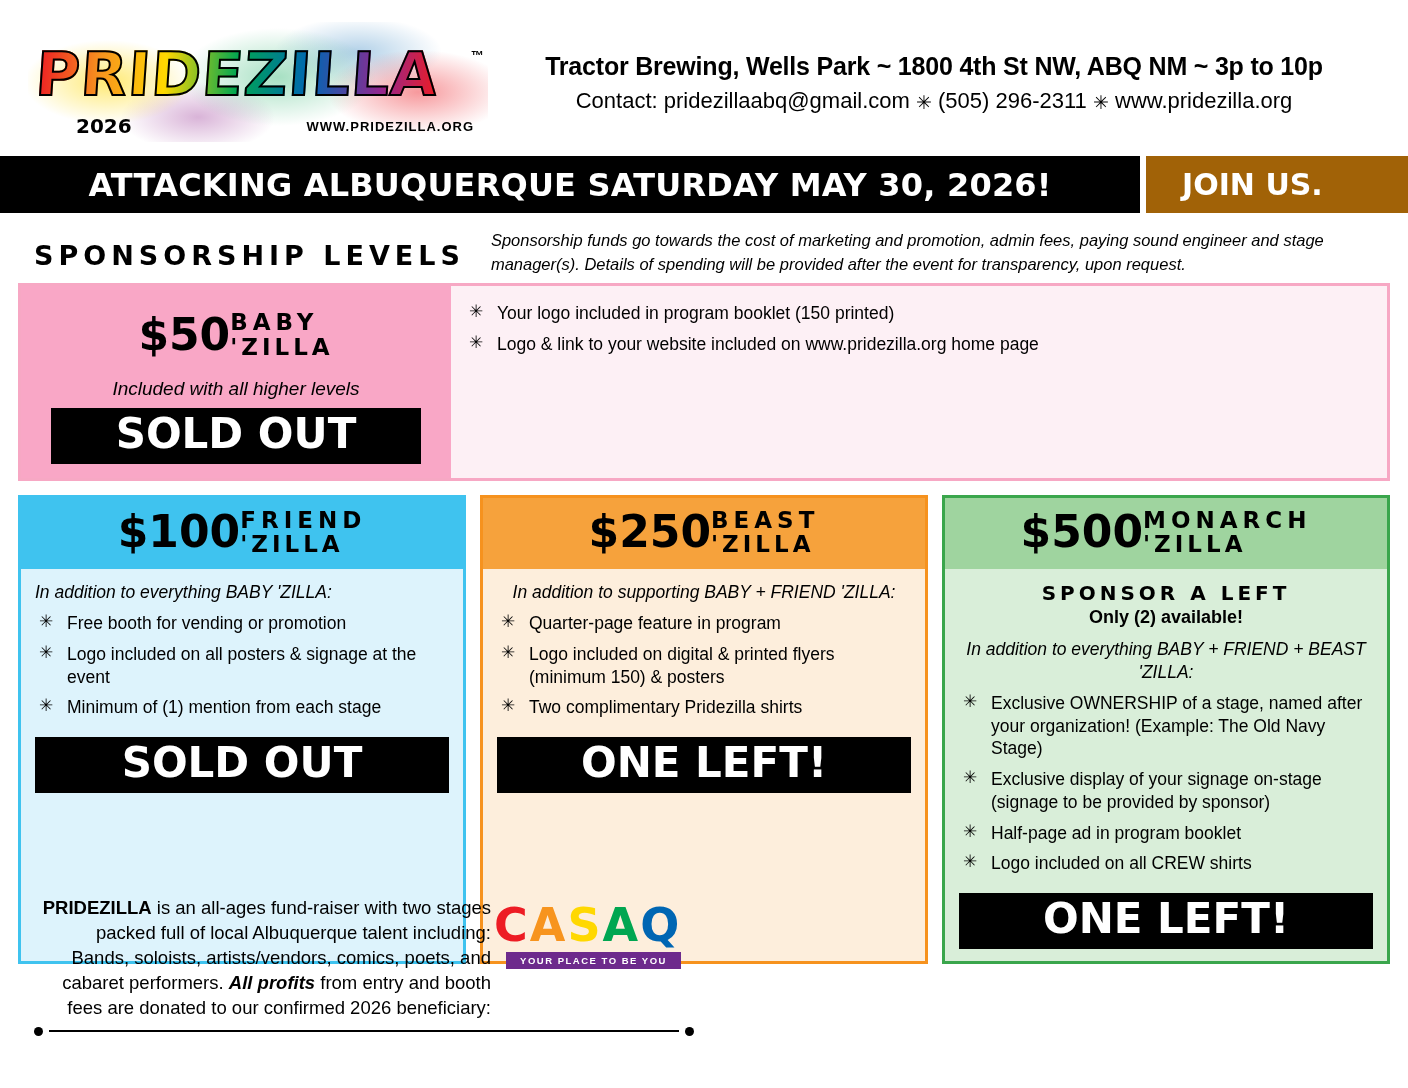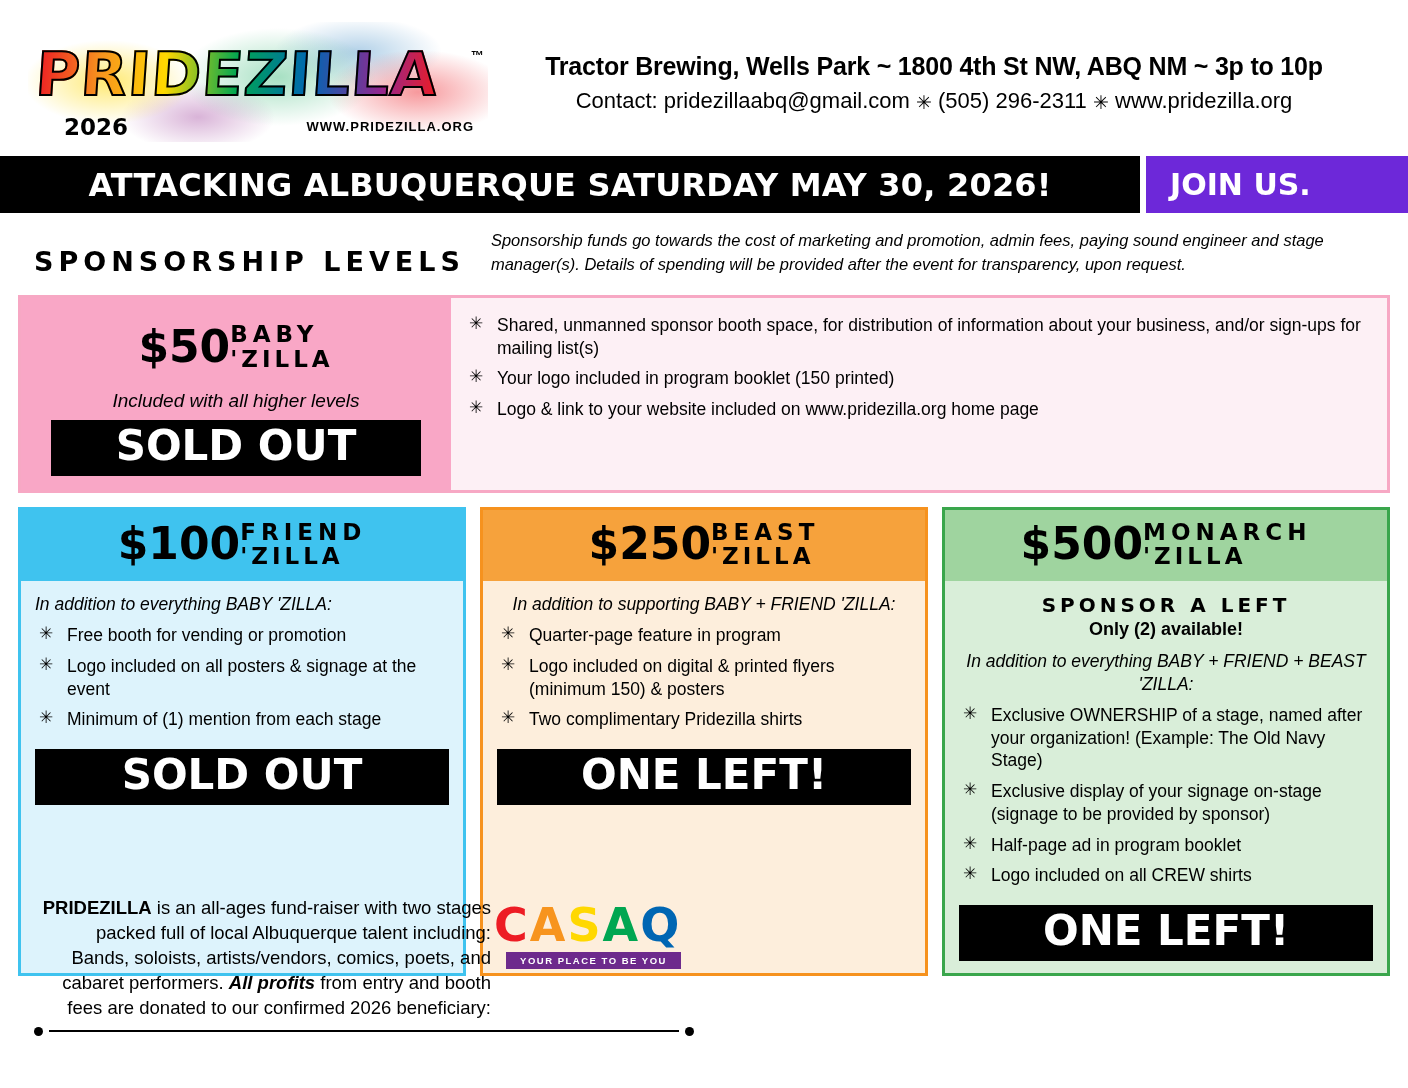--- a/index.html
+++ b/index.html
@@ -40,22 +40,22 @@
     background-clip:text;
     color:transparent;
     -webkit-text-stroke:2px #000;
     transform:skewX(-4deg);
   }
   .logo-tm {
     position:absolute; right:4px; top:26px;
     font-size:13px; font-weight:bold; color:#000;
   }
   .logo-year {
-    position:absolute; left:36px; top:92px;
-    font-size:23px; font-weight:bold; color:#000;
+    position:absolute; left:48px; top:92px;
+    font-size:20px; font-weight:bold; color:#000;
     font-family:"DejaVu Sans", sans-serif;
   }
   .logo-url {
     position:absolute; right:14px; bottom:8px;
     font-size:13px; font-weight:bold; letter-spacing:1px; color:#000;
   }
   .logo-splash {
     position:absolute; left:0; top:0; width:460px; height:120px;
     background:
       radial-gradient(ellipse 120px 60px at 80px 60px, rgba(255,216,0,.55), transparent 70%),
@@ -83,32 +83,32 @@
     height:57px; display:flex; align-items:stretch; margin-top:4px;
   }
   .banner-main {
     background:#000; color:#fff;
     flex:1;
     display:flex; align-items:center; justify-content:center;
     font-size:32px; font-weight:bold; letter-spacing:0.2px;
     font-family:"DejaVu Sans", sans-serif;
   }
   .banner-join {
-    background:#6d28d9; color:#fff;
+    background:#a16207; color:#fff;
     width:268px;
-    display:flex; align-items:center; padding-left:24px;
+    display:flex; align-items:center; padding-left:36px;
     font-size:30px; font-weight:bold;
     font-family:"DejaVu Sans", sans-serif;
     border-left:6px solid #fff;
   }
 
   
   .levels-row {
-    display:flex; align-items:flex-end;
-    padding:14px 18px 18px 34px;
+    display:flex; align-items:center;
+    padding:14px 18px 6px 34px;
   }
   .levels-title {
     font-size:27px; font-weight:bold; letter-spacing:5px;
     white-space:nowrap; padding-top:8px;
     font-family:"DejaVu Sans", sans-serif;
   }
   .levels-note {
     flex:1; font-style:italic; font-size:16.5px; line-height:1.45;
     padding-left:26px; padding-top:2px;
   }
@@ -269,21 +269,20 @@
           <div class="tier">
             <div class="tier-1">BABY</div>
             <div class="tier-2">'ZILLA</div>
           </div>
         </div>
         <div class="baby-sub">Included with all higher levels</div>
         <div class="status baby-status">SOLD OUT</div>
       </div>
       <div class="baby-right">
         <ul class="feat">
-          <li>Shared, unmanned sponsor booth space, for distribution of information about your business, and/or sign-ups for mailing list(s)</li>
           <li>Your logo included in program booklet (150 printed)</li>
           <li>Logo &amp; link to your website included on www.pridezilla.org home page</li>
         </ul>
       </div>
     </div>
 
     <div class="three">
 
       <div class="col col-friend">
         <div class="card-head friend-head">

